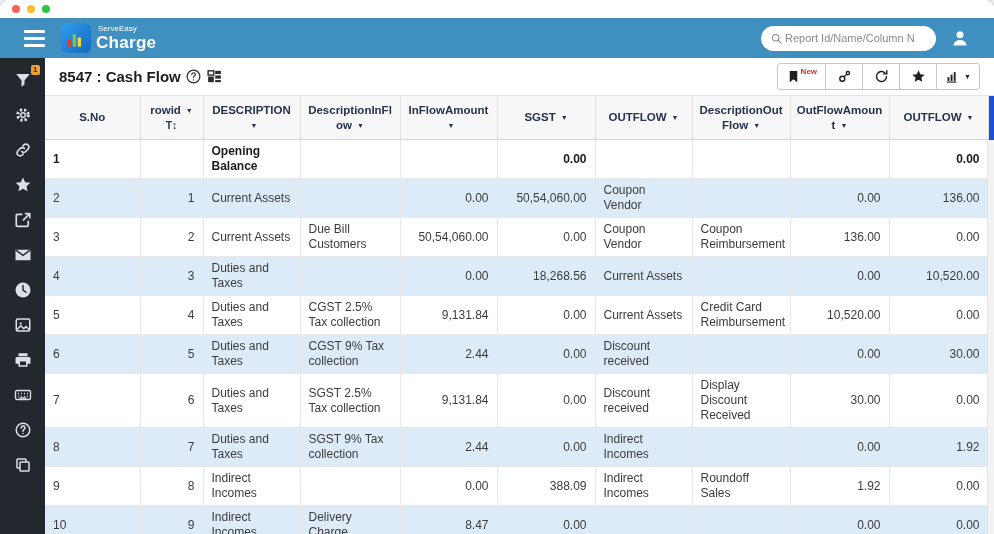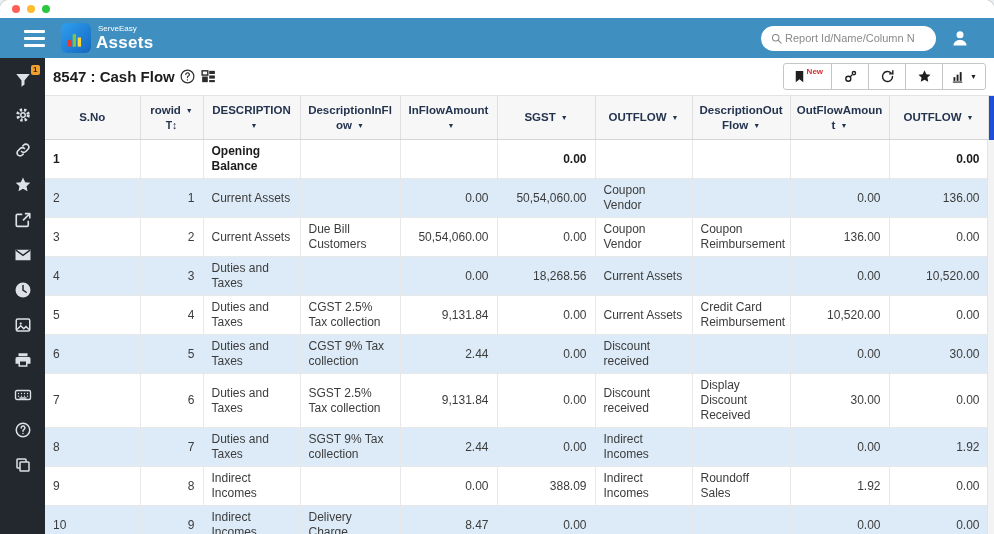--- a/index.html
+++ b/index.html
@@ -35,21 +35,21 @@
   .sidebar{width:45px;background:#23272e;display:flex;flex-direction:column;align-items:center;
            padding-top:12px;gap:16px;box-sizing:border-box;flex:none;}
   .side-item{position:relative;color:#dde1e6;width:20px;height:19px;display:flex;align-items:center;
              justify-content:center;cursor:pointer;}
   .side-item svg{width:18px;height:18px;}
   .side-badge{position:absolute;top:-5px;right:-7px;background:#f0a030;color:#3d2a00;font-size:8px;
               font-weight:bold;line-height:10px;padding:0 2px;border-radius:2px;}
 
   .main{flex:1;display:flex;flex-direction:column;background:#fff;min-width:0;}
   .titlebar{height:38px;flex:none;border-bottom:1px solid #e4e4e4;display:flex;align-items:center;
-            padding:0 8px;gap:4px;box-sizing:border-box;}
+            padding:0 14px;gap:4px;box-sizing:border-box;}
   .page-title{font-size:15px;color:#1d1d1d;font-weight:600;}
   .title-icon{width:17px;height:17px;color:#2c2c2c;cursor:pointer;display:flex;}
   .title-icon svg{width:17px;height:17px;}
   .toolbar{margin-left:auto;display:flex;}
   .tb-btn{height:27px;min-width:38px;background:#fff;border:1px solid #c6c6c6;margin-left:-1px;
           display:flex;align-items:center;justify-content:center;padding:0 8px;cursor:pointer;color:#1f1f1f;box-sizing:border-box;}
   .tb-btn:first-child{border-radius:3px 0 0 3px;margin-left:8px;}
   .tb-btn:last-child{border-radius:0 3px 3px 0;}
   .tb-btn svg{width:15px;height:15px;}
   .tb-badge{color:#d32f2f;font-size:8px;font-weight:bold;align-self:flex-start;margin-top:3px;}
@@ -90,21 +90,21 @@
     <div class="logo">
       <div class="logo-tile">
           <svg viewBox="0 0 24 24" fill="none">
             <rect x="2" y="12" width="4" height="8" fill="#e53935"></rect>
             <rect x="8" y="5" width="4" height="15" fill="#7ec63f"></rect>
             <rect x="14" y="9" width="4" height="11" fill="#fdd835"></rect>
           </svg>
         </div>
       <div class="logo-text">
         <span class="logo-top">ServeEasy</span>
-        <span class="logo-main">Assets</span>
+        <span class="logo-main">Charge</span>
       </div>
     </div>
     <div class="search">
       <span style="display:flex">
           <svg viewBox="0 0 24 24" fill="none" stroke="currentColor" stroke-width="2" stroke-linecap="round">
             <circle cx="10.5" cy="10.5" r="6"></circle>
             <path d="M15 15l5.5 5.5"></path>
           </svg>
         </span>
       <input placeholder="Report Id/Name/Column N" style="">

